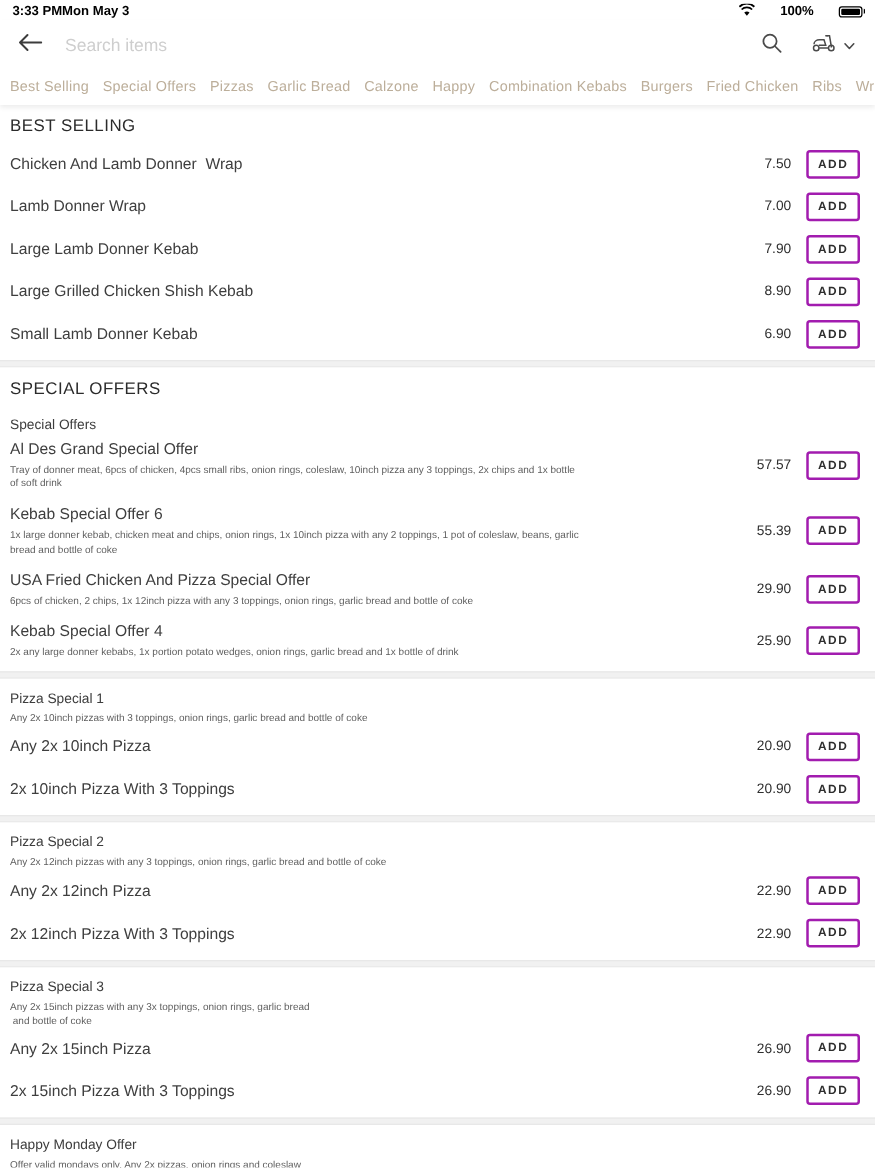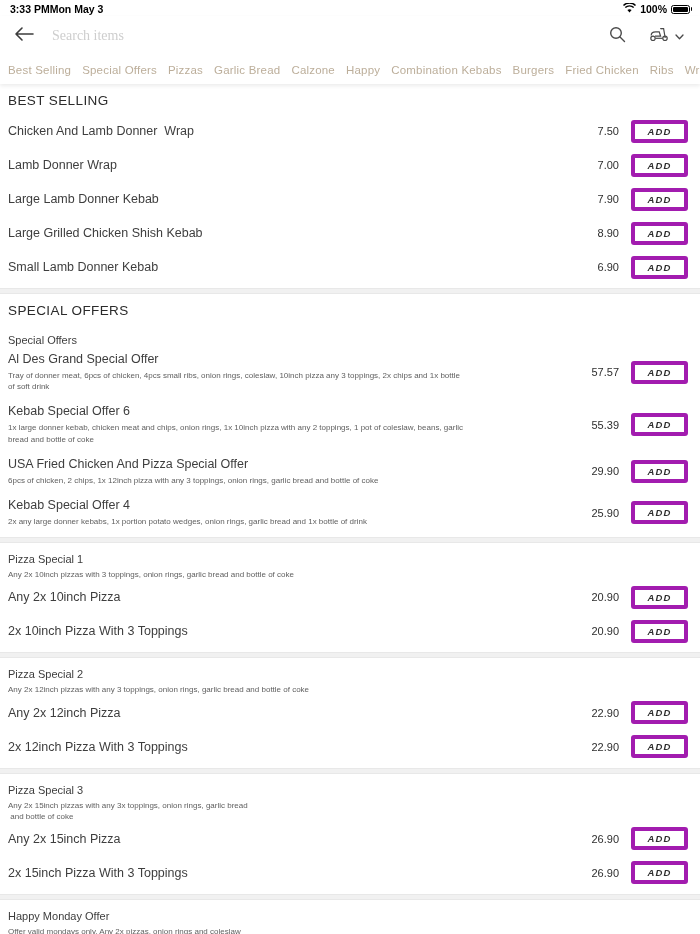--- a/index.html
+++ b/index.html
@@ -3,32 +3,32 @@
 <meta charset="utf-8">
 <style>
   * { box-sizing: border-box; margin: 0; padding: 0; }
   html, body { width: 700px; height: 934px; overflow: hidden; background: #fff;
     font-family: "Liberation Sans", sans-serif; color: #2e2e2e; }
 
   
   .status-bar { height: 16px; display: flex; justify-content: space-between;
     align-items: center; padding: 2px 8px 0 10px; font-size: 10.5px; font-weight: bold; color: #000; }
   .sb-left { display: flex; }
-  .sb-right { display: flex; gap: 4px; }
+  .sb-right { display: flex; gap: 20px; }
   .battery-shell { display: inline-flex; align-items: center; }
   .battery { width: 19px; height: 9px; border: 1px solid #000; border-radius: 2.5px; padding: 1px; }
   .battery-fill { display: block; width: 100%; height: 100%; background: #000; border-radius: 1px; }
   .battery-tip { width: 1.5px; height: 3.5px; background: #000; border-radius: 0 1px 1px 0; margin-left: 0.5px; }
 
   
   .topbar { position: relative; z-index: 2; background: #fff; box-shadow: 0 2px 4px rgba(0,0,0,0.08); }
   .app-header { height: 39px; display: flex; align-items: center; padding: 0 14px 0 12px; }
   .back-btn { background: none; border: none; cursor: pointer; display: flex; align-items: center; padding: 2px; }
   .search-input { border: none; outline: none; font-size: 14px; margin-left: 16px; flex: 1;
-    color: #333; font-family: Liberation Serif, serif; background: transparent; }
+    color: #333; font-family: Liberation Sans, sans-serif; background: transparent; }
   .search-input::placeholder { color: #cecece; }
   .icon-btn { background: none; border: none; cursor: pointer; display: flex; align-items: center;
     gap: 5px; padding: 2px; margin-left: 18px; }
   .tabs { display: flex; gap: 11px; align-items: center; height: 29px; padding-left: 8px;
     font-size: 11.5px; letter-spacing: 0.2px; color: #bcae9a; white-space: nowrap; overflow: hidden; }
   .tab { flex: none; cursor: pointer; }
 
   
   .content { background: #fff; }
   .card { padding: 0 12px 4px 8px; background: #fff; }
@@ -38,23 +38,23 @@
   .group-desc { font-size: 8px; color: #5f5f5f; margin-top: 4px; line-height: 1.4;
     max-width: 460px; white-space: pre-wrap; }
   .menu-item { display: flex; align-items: center; min-height: 34px; }
   .menu-item.with-desc { min-height: 0; padding: 6px 0; gap: 10px; }
   .item-info { flex: 1; padding-right: 10px; }
   .item-name { font-size: 12.5px; color: #3e3e3e; white-space: pre-wrap; }
   .item-desc { font-size: 8px; color: #5f5f5f; margin-top: 4px; line-height: 1.4;
     max-width: 460px; white-space: pre-wrap; }
   .item-right { margin-left: auto; display: flex; align-items: center; flex: none; }
   .price { font-size: 11px; color: #2e2e2e; margin-right: 12px; margin-left: 45px; }
-  .add-btn { width: 57px; height: 23px; border: 4px solid #a21caf; border-radius: 3px; background: #fff;
+  .add-btn { width: 43px; height: 23px; border: 2px solid #a21caf; border-radius: 3px; background: #fff;
     font-size: 9.5px; font-weight: bold; letter-spacing: 1.2px; color: #2e2e2e;
-    font-family: inherit; cursor: pointer; font-style: italic; }
+    font-family: inherit; cursor: pointer; }
   .divider { height: 6px; background: #f1f1f1; border-top: 1px solid #e8e8e8; border-bottom: 1px solid #e8e8e8; }
 </style>
 </head>
 <body>
 
 <div class="status-bar">
   <div class="sb-left">
     <span>3:33 PM</span>
     <span>Mon May 3</span>
   </div>

